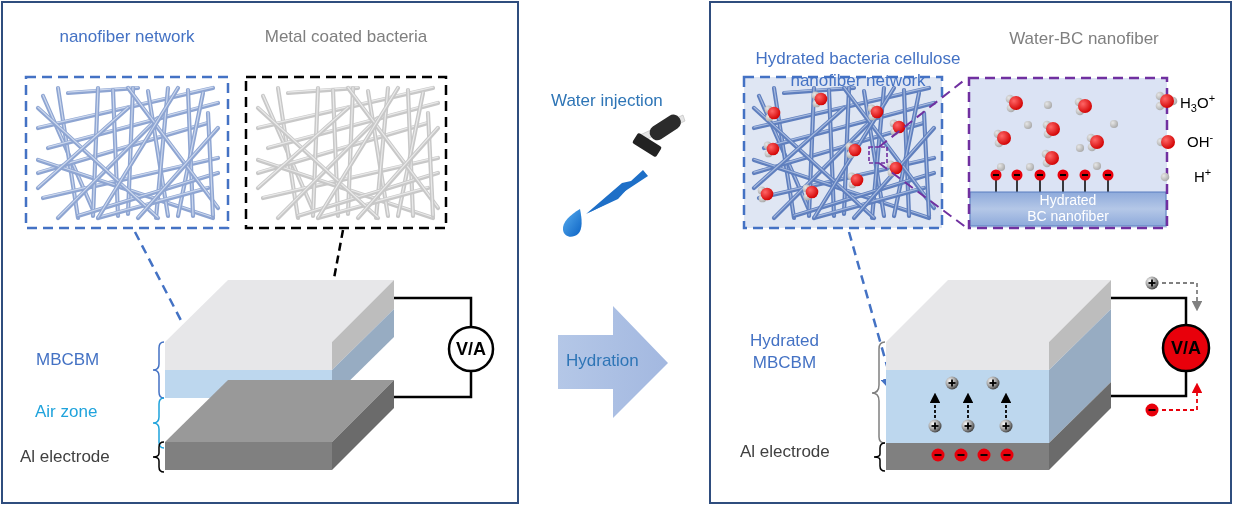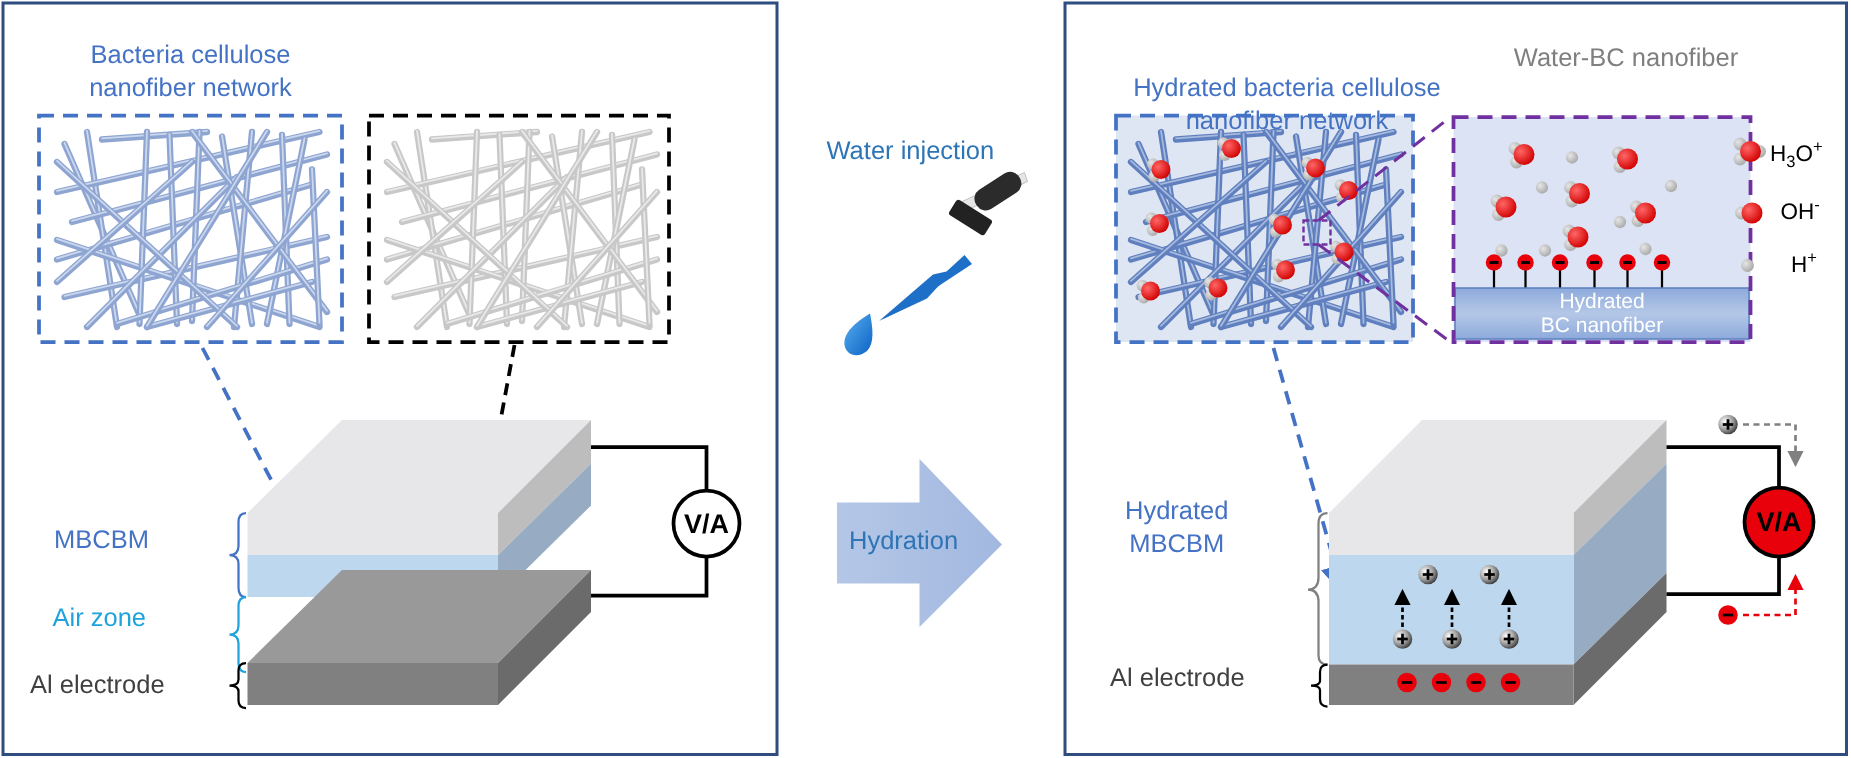--- a/index.html
+++ b/index.html
@@ -413,24 +413,24 @@
   <path d="M1111,298 H1186 V326 M1186,370 V396 H1111" fill="none" stroke="#000" stroke-width="2.5"></path>
   <circle cx="1186" cy="348" r="23" fill="#e8000b" stroke="#000" stroke-width="2.5"></circle>
   <path d="M1162,283 H1197 V306" fill="none" stroke="#808080" stroke-width="1.8" stroke-dasharray="4,3" marker-end="url(#mGray)"></path>
   <path d="M1162,410 H1197 V388" fill="none" stroke="#e8000b" stroke-width="1.8" stroke-dasharray="4,3" marker-end="url(#mRed)"></path>
 
   <path d="M885,342 q-6,0 -6,7 v36 q0,8 -7,8 q7,0 7,8 v36 q0,6 6,6" fill="none" stroke="#808080" stroke-width="1.5"></path>
   <path d="M885,443 q-5,0 -5,5 v6 q0,3 -6,3 q6,0 6,3 v6 q0,5 5,5" fill="none" stroke="#000" stroke-width="1.5"></path>
 </svg>
 
 <div class="lbl blue" style="left:22px;top:26px;width:210px;">
-  <div>Bacteria cellulose</div>
   <div>nanofiber network</div>
 </div>
 <div class="lbl gray" style="left:226px;top:26px;width:240px;">
+  <div>Metal coated bacteria</div>
 </div>
 <div class="lbl blue" style="left:36px;top:349px;">MBCBM</div>
 <div class="lbl cyan" style="left:35px;top:401px;">Air zone</div>
 <div class="lbl dark" style="left:20px;top:446px;">Al electrode</div>
 <div class="lbl" style="left:449px;top:338px;width:44px;font-weight:bold;font-size:18px;color:#000;">V/A</div>
 
 <div class="lbl" style="left:551px;top:90px;color:#2e75b6;">Water injection</div>
 <div class="lbl" style="left:566px;top:350px;color:#2e75b6;">Hydration</div>
 
 <div class="lbl blue" style="left:738px;top:24px;width:240px;margin-top:24px;">

